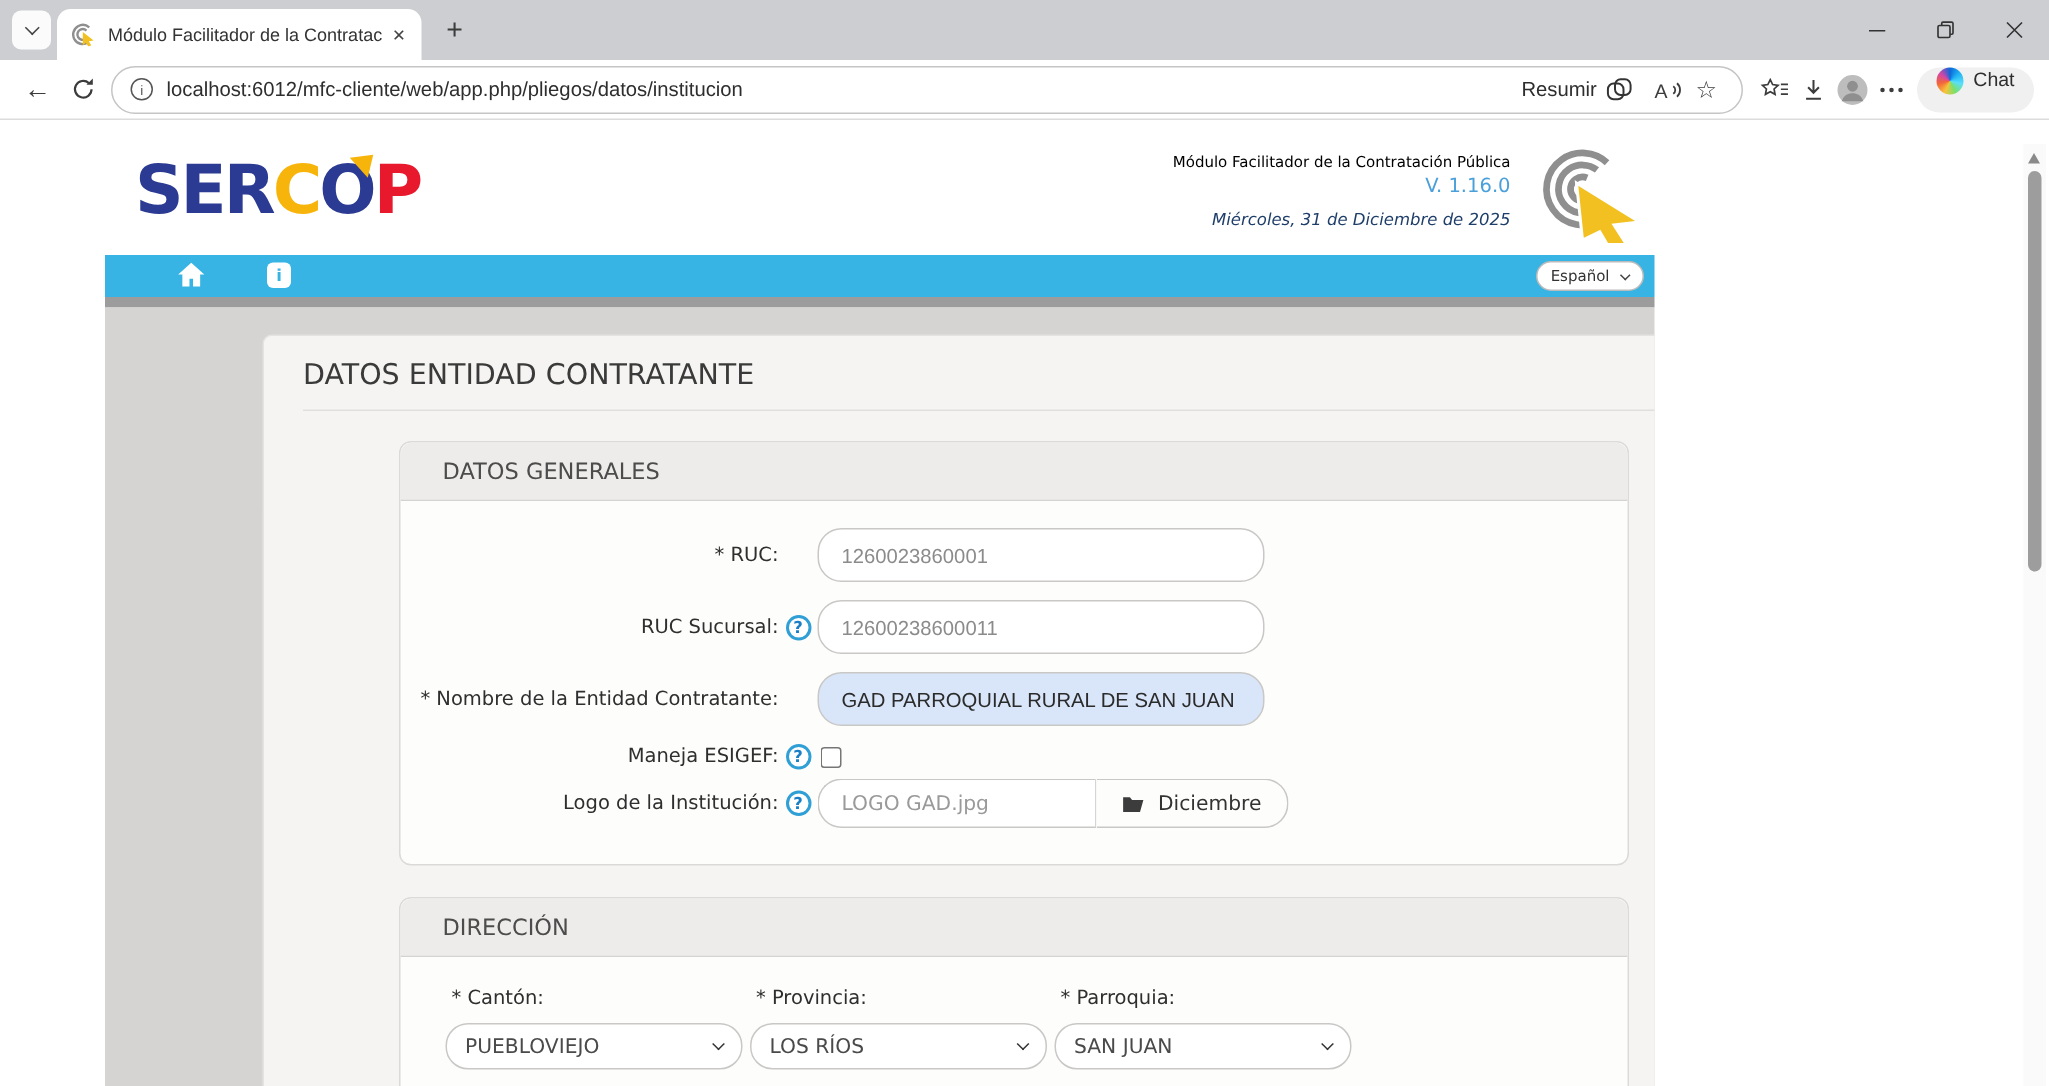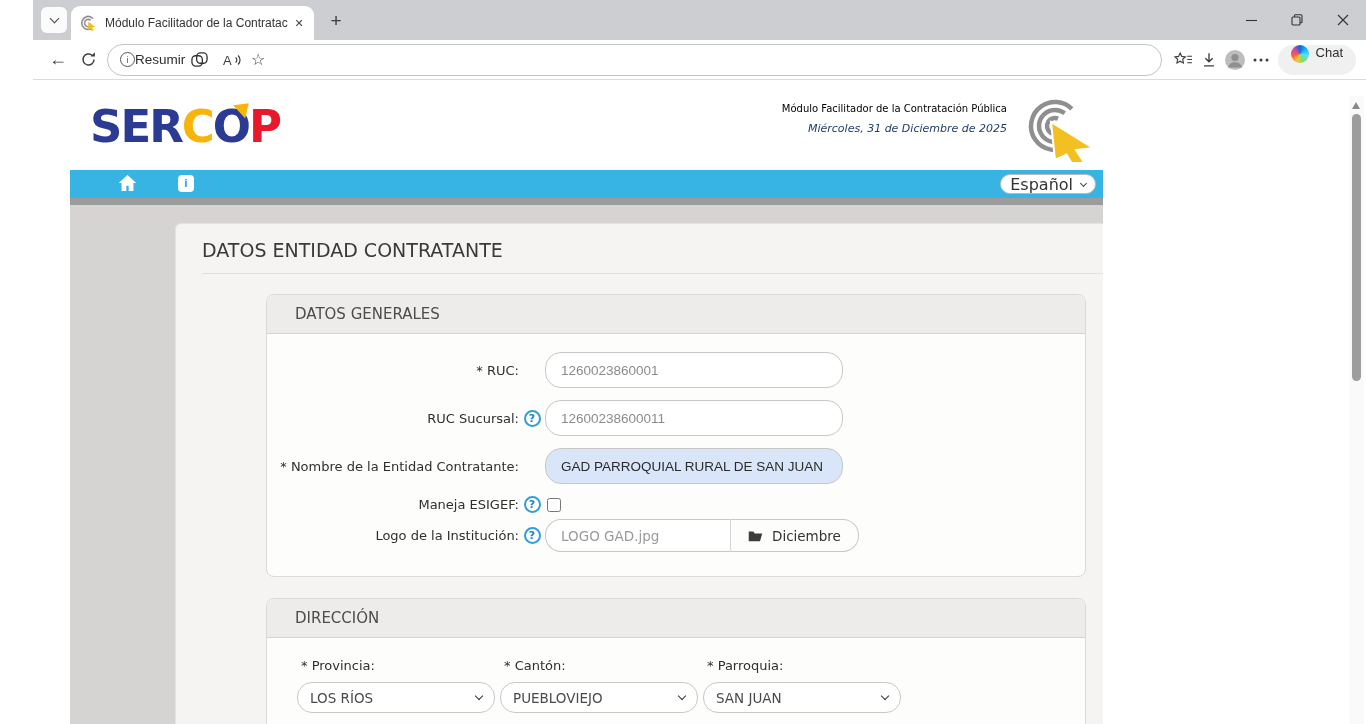--- a/index.html
+++ b/index.html
@@ -1,21 +1,21 @@
 <!DOCTYPE html>
 <html><head>
 <meta charset="utf-8">
 <style>
   * { margin:0; padding:0; box-sizing:border-box; }
   html,body { width:1366px; height:724px; overflow:hidden; background:#fff;
     font-family:"DejaVu Sans", sans-serif; }
 
   
   .chrome { position:relative; width:1366px; height:96px;
-    font-family:"Liberation Sans", sans-serif;padding-left:33px; }
+    font-family:"Liberation Sans", sans-serif; }
   .tabstrip { height:40px; background:#cdced1; display:flex; align-items:flex-end; position:relative; }
   .tablist-btn { width:26px; height:26px; margin:0 4px 7px 8px; background:#fbfbfb;
     border-radius:6px; display:flex; align-items:center; justify-content:center; }
   .chev { width:7px; height:7px; border-right:1.5px solid #444; border-bottom:1.5px solid #444;
     transform:rotate(45deg); margin-top:-3px; }
   .tab { width:243px; height:34px; background:#fff; border-radius:9px 9px 0 0;
     display:flex; align-items:center; padding:0 6px 0 10px; }
   .tab-title { flex:1; font-size:12px; color:#333; white-space:nowrap; overflow:hidden; margin-left:8px; }
   .tab-close { width:18px; height:18px; display:flex; align-items:center; justify-content:center;
     font-size:11px; color:#444; border-radius:4px; }
@@ -59,21 +59,21 @@
   .mfc-date { font-size:11px; color:#1e3e69; margin-top:8px;font-style:italic; }
   .mfc-logo { position:absolute; right:2px; top:2px; }
 
   .navbar { height:28px; background:#38b4e4; position:relative; display:flex; align-items:center; }
   .nav-home { position:absolute; left:48px; top:4px; }
   .nav-info { position:absolute; left:108px; top:5px; width:16px; height:17px; background:#fff;
     border-radius:4px; display:flex; align-items:center; justify-content:center;
     color:#38b4e4; font-size:11px; font-weight:bold; }
   .lang { position:absolute; right:7px; top:4px; height:20px; background:#fff; border:1px solid #bbb;
     border-radius:10px; padding:0 9px; display:flex; align-items:center; gap:8px;
-    font-size:16px; color:#333; }
+    font-size:10px; color:#333; }
   .lang .chev { width:5px; height:5px; margin-top:-2px; }
   .graystrip { height:7px; background:#9c9c9c; }
 
   .main { height:535px; background:#d5d4d2; overflow:hidden; }
   .outer-card { margin:18px 0 0 105px; width:1003px; height:600px; background:#f5f4f2;
     border:1px solid #e4e3e1; border-radius:6px; padding:15px 26px; }
   .page-title { font-size:19px; color:#3a3a3a; font-weight:500; }
   .title-hr { border:none; border-top:1px solid #e0dfdd; margin-top:12px; }
 
   .panel { margin:20px 0 0 64px; width:820px; background:#fdfdfb;
@@ -159,20 +159,21 @@
   <div class="toolbar">
     <div class="tool-ico">←</div>
     <div class="tool-ico">
       <svg width="17" height="17" viewBox="0 0 20 20" fill="none">
         <path d="M16.5 10a6.5 6.5 0 1 1-2.1-4.8" stroke="#3c3c3c" stroke-width="1.7"></path>
         <path d="M17.5 1.5v5h-5z" fill="#3c3c3c"></path>
       </svg>
     </div>
     <div class="addressbar">
       <span class="url-info">i</span>
+      <span class="url-text">localhost:6012/mfc-cliente/web/app.php/pliegos/datos/institucion</span>
       <span class="resumir">
         <span>Resumir</span>
         <svg width="19" height="17" viewBox="0 0 20 18" fill="none" stroke="#333" stroke-width="1.4">
           <rect x="2" y="5" width="11" height="11" rx="4"></rect>
             <rect x="7" y="2" width="11" height="11" rx="4"></rect>
         </svg>
       </span>
       <span class="bar-ico">
         <svg width="20" height="16" viewBox="0 0 20 16">
           <text x="1" y="13" font-size="13" fill="#3c3c3c" font-family="Liberation Sans">A</text>
@@ -219,20 +220,21 @@
 
     <div class="site-header">
       <div class="sercop">
         <span class="s-blue">SER</span>
           <span class="s-yellow">C</span>
           <span class="s-blue s-o"><span>O</span><span class="s-arrow"></span></span>
           <span class="s-red">P</span>
       </div>
       <div class="mfc-head">
         <div class="mfc-title">Módulo Facilitador de la Contratación Pública</div>
+        <div class="mfc-version">V. 1.16.0</div>
         <div class="mfc-date">Miércoles, 31 de Diciembre de 2025</div>
       </div>
       <svg class="mfc-logo" width="88" height="64" viewBox="0 0 88 64">
         <circle cx="42" cy="28" r="24" fill="none" stroke="#8f8f8f" stroke-width="4.5" pathLength="100" stroke-dasharray="72 28" transform="rotate(55 42 28)"></circle>
         <circle cx="42" cy="28" r="16" fill="none" stroke="#8f8f8f" stroke-width="4.5" pathLength="100" stroke-dasharray="70 30" transform="rotate(55 42 28)"></circle>
         <circle cx="42" cy="28" r="8" fill="none" stroke="#8f8f8f" stroke-width="4.5" pathLength="100" stroke-dasharray="66 34" transform="rotate(55 42 28)"></circle>
         <path d="M38 24l42 26-17 2 9 14-10 5-8.5-14.5L42 62z" fill="#f2c021" stroke="#fff" stroke-width="2"></path>
       </svg>
     </div>
 
@@ -303,30 +305,30 @@
             </div>
 
           </div>
         </div>
 
         <div class="panel" style="margin-top:21px;">
           <div class="panel-head">DIRECCIÓN</div>
           <div class="panel-body">
             <div class="dir-row">
               <div class="dcol">
+                <div class="dlabel">* Cantón:</div>
+                <div class="select">
+                  <span>PUEBLOVIEJO</span>
+                  <span class="chev"></span>
+                </div>
+              </div>
+              <div class="dcol">
                 <div class="dlabel">* Provincia:</div>
                 <div class="select">
                   <span>LOS RÍOS</span>
-                  <span class="chev"></span>
-                </div>
-              </div>
-              <div class="dcol">
-                <div class="dlabel">* Cantón:</div>
-                <div class="select">
-                  <span>PUEBLOVIEJO</span>
                   <span class="chev"></span>
                 </div>
               </div>
               <div class="dcol">
                 <div class="dlabel">* Parroquia:</div>
                 <div class="select">
                   <span>SAN JUAN</span>
                   <span class="chev"></span>
                 </div>
               </div>

